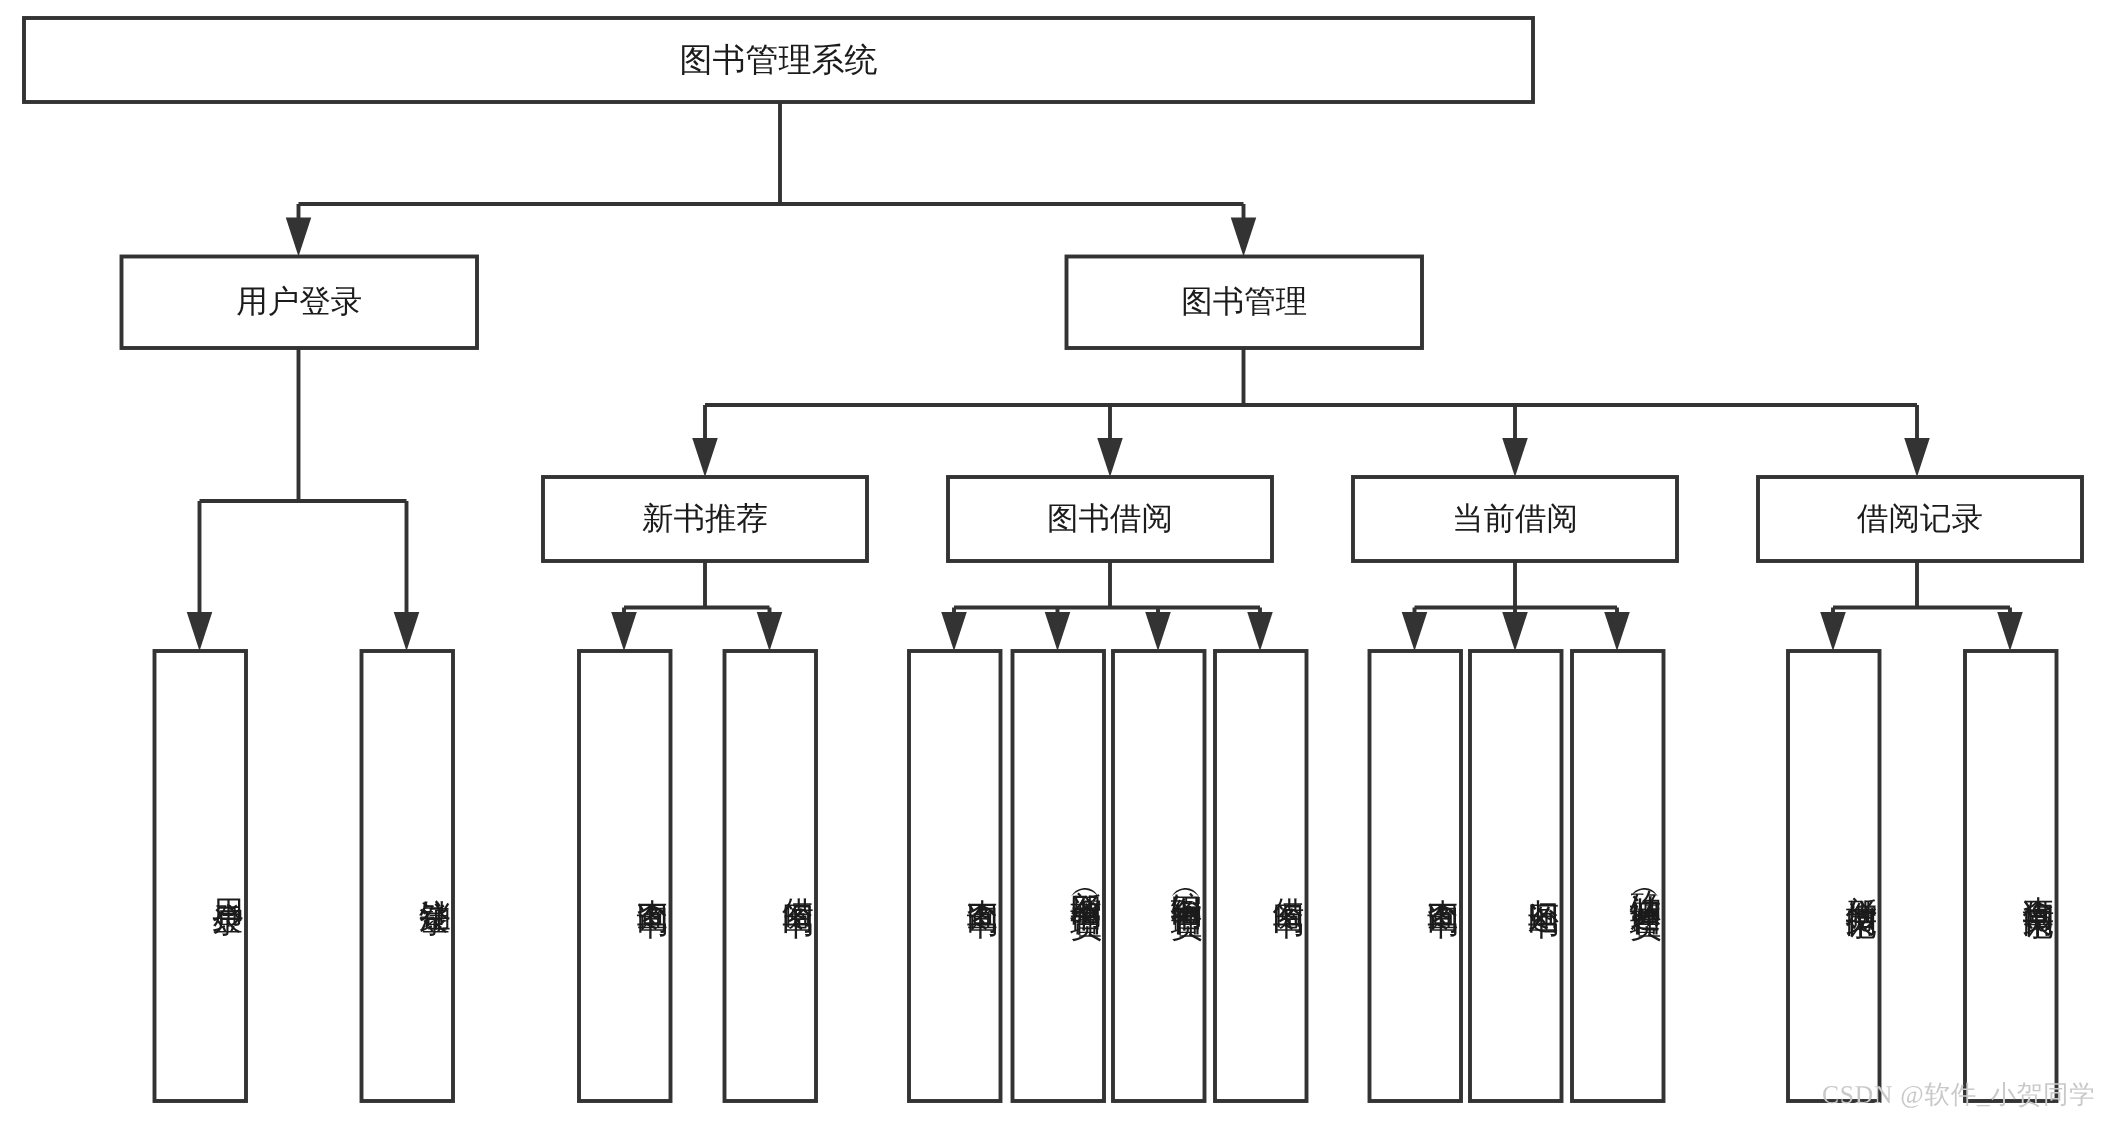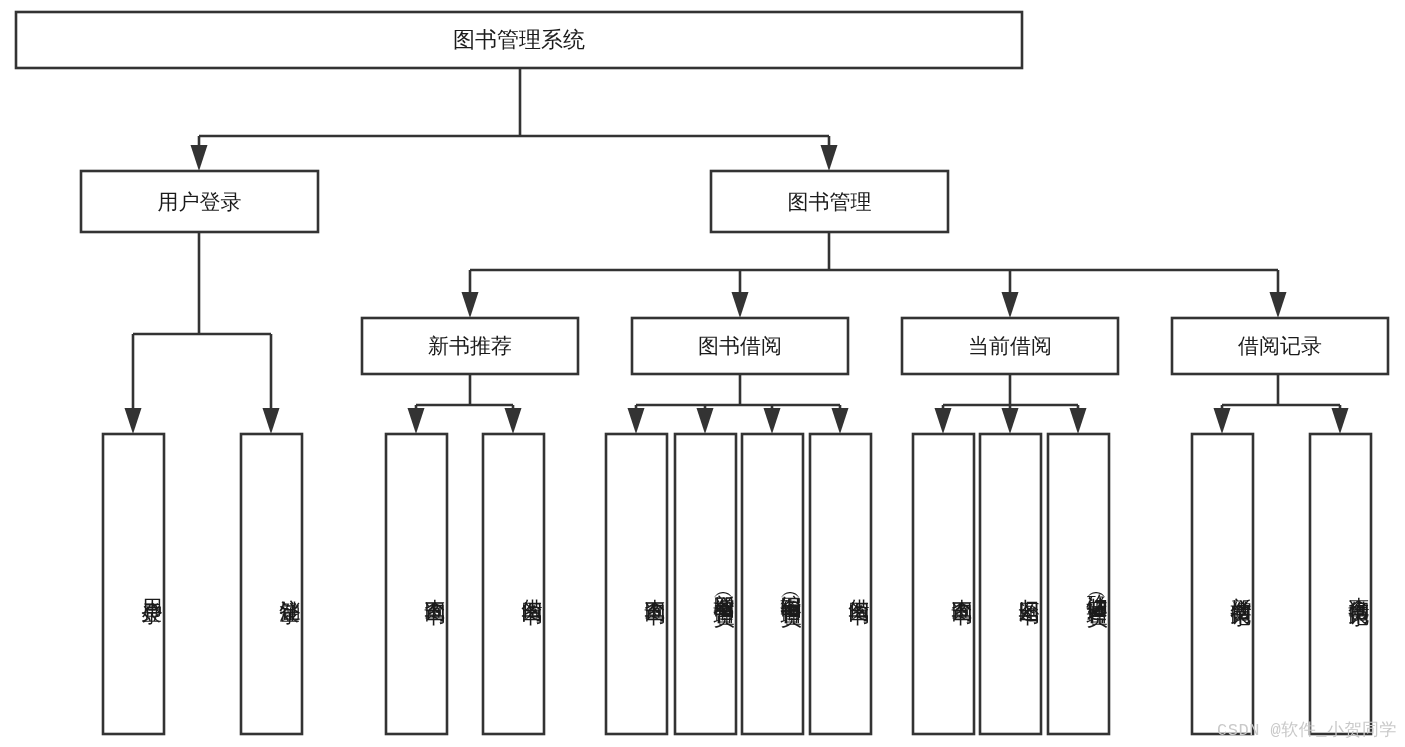--- a/index.html
+++ b/index.html
@@ -69,21 +69,21 @@
     white-space: nowrap;
     display: flex;
     align-items: flex-start;
     justify-content: center;
     pointer-events: none;
   }
   .watermark {
     position: absolute;
     right: 8px;
     bottom: 6px;
-    font-family: Liberation Mono, monospace;
+    font-family: Liberation Serif, serif;
     font-size: 17px;
     color: #c9c9c9;
     letter-spacing: 0.5px;
     white-space: nowrap;
   }
 </style>
 </head>
 <body>
 
 <div id="diagram-root">

